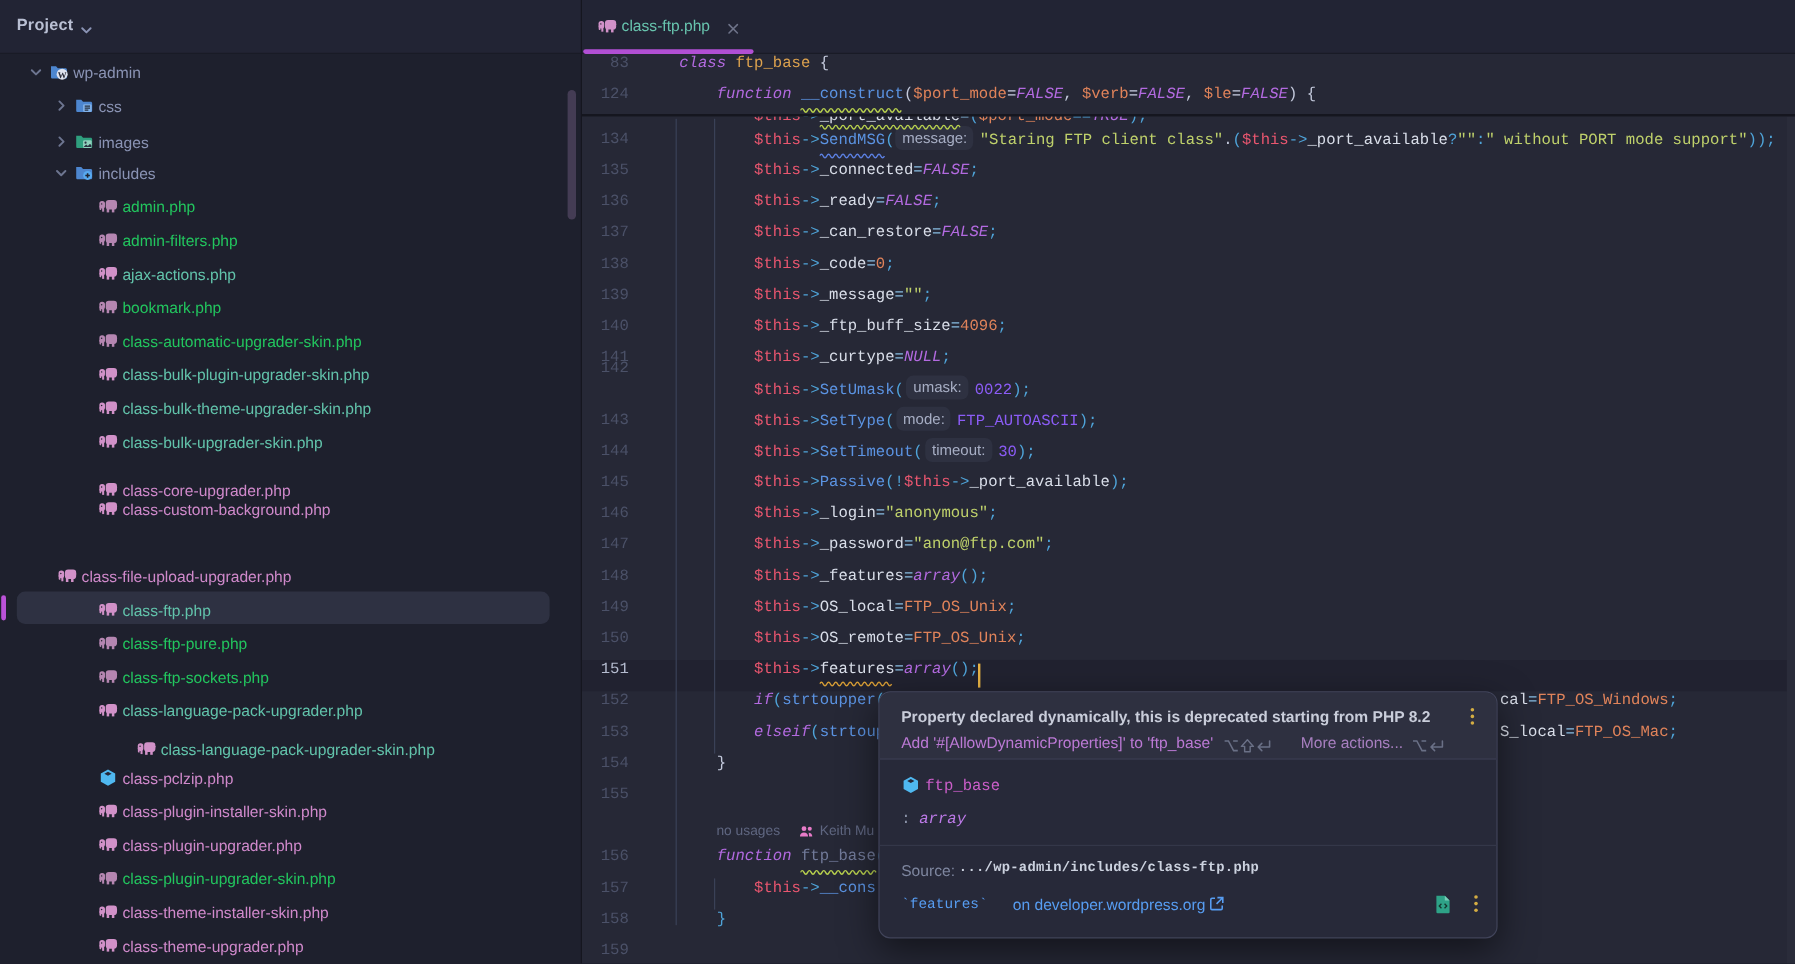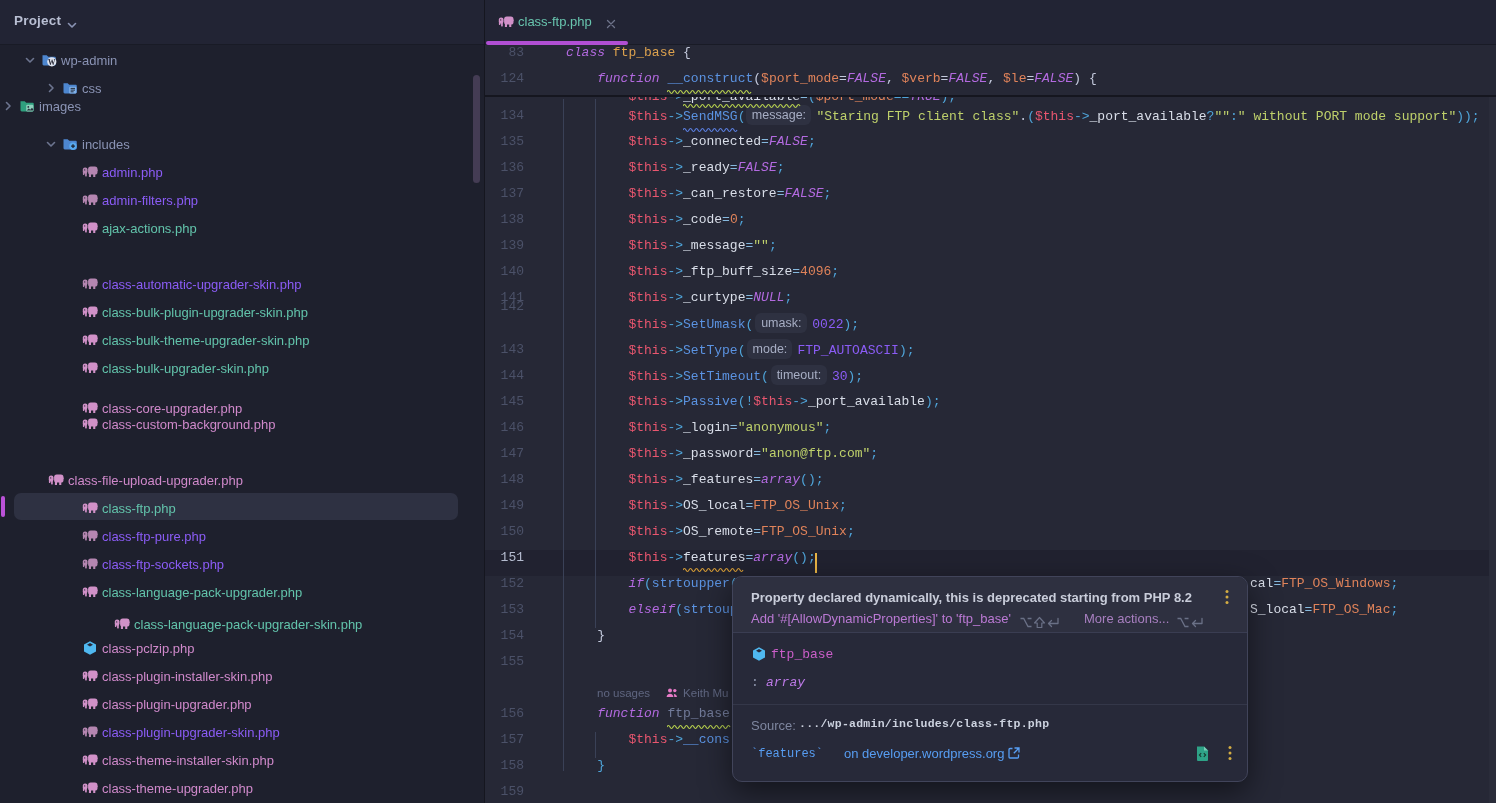--- a/index.html
+++ b/index.html
@@ -5,21 +5,21 @@
 #app{position:relative;width:1496px;height:803px}
 .abs{position:absolute}
 
 #tree{position:absolute;left:0;top:0;width:445px;height:803px;background:#1e202d}
 #treehead{position:absolute;left:0;top:0;width:485px;height:45px;background:#222434;border-bottom:1px solid #191b26}
 #ptitle{position:absolute;left:14px;top:13px;font-size:13.5px;font-weight:bold;color:#b9bfd3;letter-spacing:.2px}
 .row{position:absolute;height:28px;width:485px;display:flex;align-items:center;font-size:13px}
 .ic{width:16px;height:16px;flex:none}
 .ch{width:16px;height:16px;flex:none}
 .lbl{margin-left:4px;white-space:pre}
-.c-dir{color:#8a93b4}.c-mut{color:#8b5cf6}.c-teal{color:#62c3ab}.c-pink{color:#d089cb}
+.c-dir{color:#8a93b4}.c-mut{color:#22c55e}.c-teal{color:#62c3ab}.c-pink{color:#d089cb}
 #selrow{position:absolute;left:14px;top:493px;width:444px;height:27px;background:#2e3142;border-radius:7px}
 #accent{position:absolute;left:1px;top:496px;width:4px;height:21px;background:#bb52d8;border-radius:3px}
 #tsb{position:absolute;left:473px;top:75px;width:7px;height:108px;background:#443c54;border-radius:4px}
 
 #tabbar{position:absolute;left:485px;top:0;width:1011px;height:45px;background:#222434;border-bottom:1px solid #191b26}
 #tabu{position:absolute;left:486px;top:41px;width:142px;height:4px;background:#b14fd4;border-radius:2px}
 #edbg{position:absolute;left:485px;top:45px;width:1011px;height:758px;background:#262836}
 #edsep{position:absolute;left:484px;top:0;width:1px;height:803px;background:#15161f}
 #cur{position:absolute;left:485px;top:550px;width:1011px;height:26px;background:#212230}
 #etrack{position:absolute;left:1489px;top:97px;width:7px;height:706px;background:#2a2c3a}
@@ -79,21 +79,21 @@
           <path d="M6.5 4.5 10 8l-3.5 3.5" stroke="#6d7590" stroke-width="1.6" fill="none" stroke-linecap="round" stroke-linejoin="round"></path>
         </svg>
         <span style="width:3px;flex:none"></span>
         <svg class="ic" width="16" height="16" viewBox="0 0 16 16">
           <path fill="#4d86cf" d="M1.5 3.2h4.2l1.5 1.6h6.3c.8 0 1.3.5 1.3 1.3v6c0 .8-.5 1.3-1.3 1.3H2.8c-.8 0-1.3-.5-1.3-1.3z"></path>
           <rect x="7.2" y="6.8" width="7.2" height="6.6" rx="1.2" fill="#7fb0e8"></rect>
           <path d="M8.6 8.4h4.4M8.6 10.1h4.4M8.6 11.8h3" stroke="#27303f" stroke-width="1"></path>
         </svg>
         <span class="lbl c-dir">css</span>
       </div>
-<div class="row" style="top:92px;">
+<div class="row" style="top:104px;padding-left:43px">
         <svg class="ch" width="16" height="16" viewBox="0 0 16 16">
           <path d="M6.5 4.5 10 8l-3.5 3.5" stroke="#6d7590" stroke-width="1.6" fill="none" stroke-linecap="round" stroke-linejoin="round"></path>
         </svg>
         <span style="width:3px;flex:none"></span>
         <svg class="ic" width="16" height="16" viewBox="0 0 16 16">
           <path fill="#2f9f7e" d="M1.5 3.2h4.2l1.5 1.6h6.3c.8 0 1.3.5 1.3 1.3v6c0 .8-.5 1.3-1.3 1.3H2.8c-.8 0-1.3-.5-1.3-1.3z"></path>
           <rect x="7.2" y="6.8" width="7.2" height="6.6" rx="1.2" fill="#8ed0bb"></rect>
           <circle cx="9.3" cy="8.9" r=".9" fill="#27303f"></circle>
           <path d="M7.6 12.6l2.2-2.1 1.4 1.2 1.8-2 1.2 1.5v1.4z" fill="#27303f"></path>
         </svg>
@@ -148,20 +148,35 @@
             <rect x="6.9" y="8" width="2.1" height="5"></rect>
             <rect x="11.2" y="8" width="2.1" height="5"></rect>
             <path d="M14.2 4.5l1.6 1.8-1.6 1.8z"></path>
             <rect x="0.8" y="3.4" width="4.7" height="6.4" rx="2.2"></rect>
             <rect x="3.1" y="8" width="1.7" height="4.4"></rect>
             <path d="M0.9 7.4v2.8c0 .5.4.9.9.9h.5V7.4z"></path>
           </g>
           <circle cx="2.7" cy="5.9" r="0.62" fill="#20222e"></circle>
         </svg>
         <span class="lbl c-teal">ajax-actions.php</span>
+      </div>
+<div class="row" style="top:242px;padding-left:82px">
+        <svg class="ic" width="16" height="16" viewBox="0 0 16 16">
+          <g fill="#b586b1">
+            <rect x="6.1" y="2.6" width="9.4" height="8" rx="2.6"></rect>
+            <rect x="6.9" y="8" width="2.1" height="5"></rect>
+            <rect x="11.2" y="8" width="2.1" height="5"></rect>
+            <path d="M14.2 4.5l1.6 1.8-1.6 1.8z"></path>
+            <rect x="0.8" y="3.4" width="4.7" height="6.4" rx="2.2"></rect>
+            <rect x="3.1" y="8" width="1.7" height="4.4"></rect>
+            <path d="M0.9 7.4v2.8c0 .5.4.9.9.9h.5V7.4z"></path>
+          </g>
+          <circle cx="2.7" cy="5.9" r="0.62" fill="#20222e"></circle>
+        </svg>
+        <span class="lbl c-mut">bookmark.php</span>
       </div>
 <div class="row" style="top:270px;padding-left:82px">
         <svg class="ic" width="16" height="16" viewBox="0 0 16 16">
           <g fill="#b586b1">
             <rect x="6.1" y="2.6" width="9.4" height="8" rx="2.6"></rect>
             <rect x="6.9" y="8" width="2.1" height="5"></rect>
             <rect x="11.2" y="8" width="2.1" height="5"></rect>
             <path d="M14.2 4.5l1.6 1.8-1.6 1.8z"></path>
             <rect x="0.8" y="3.4" width="4.7" height="6.4" rx="2.2"></rect>
             <rect x="3.1" y="8" width="1.7" height="4.4"></rect>

